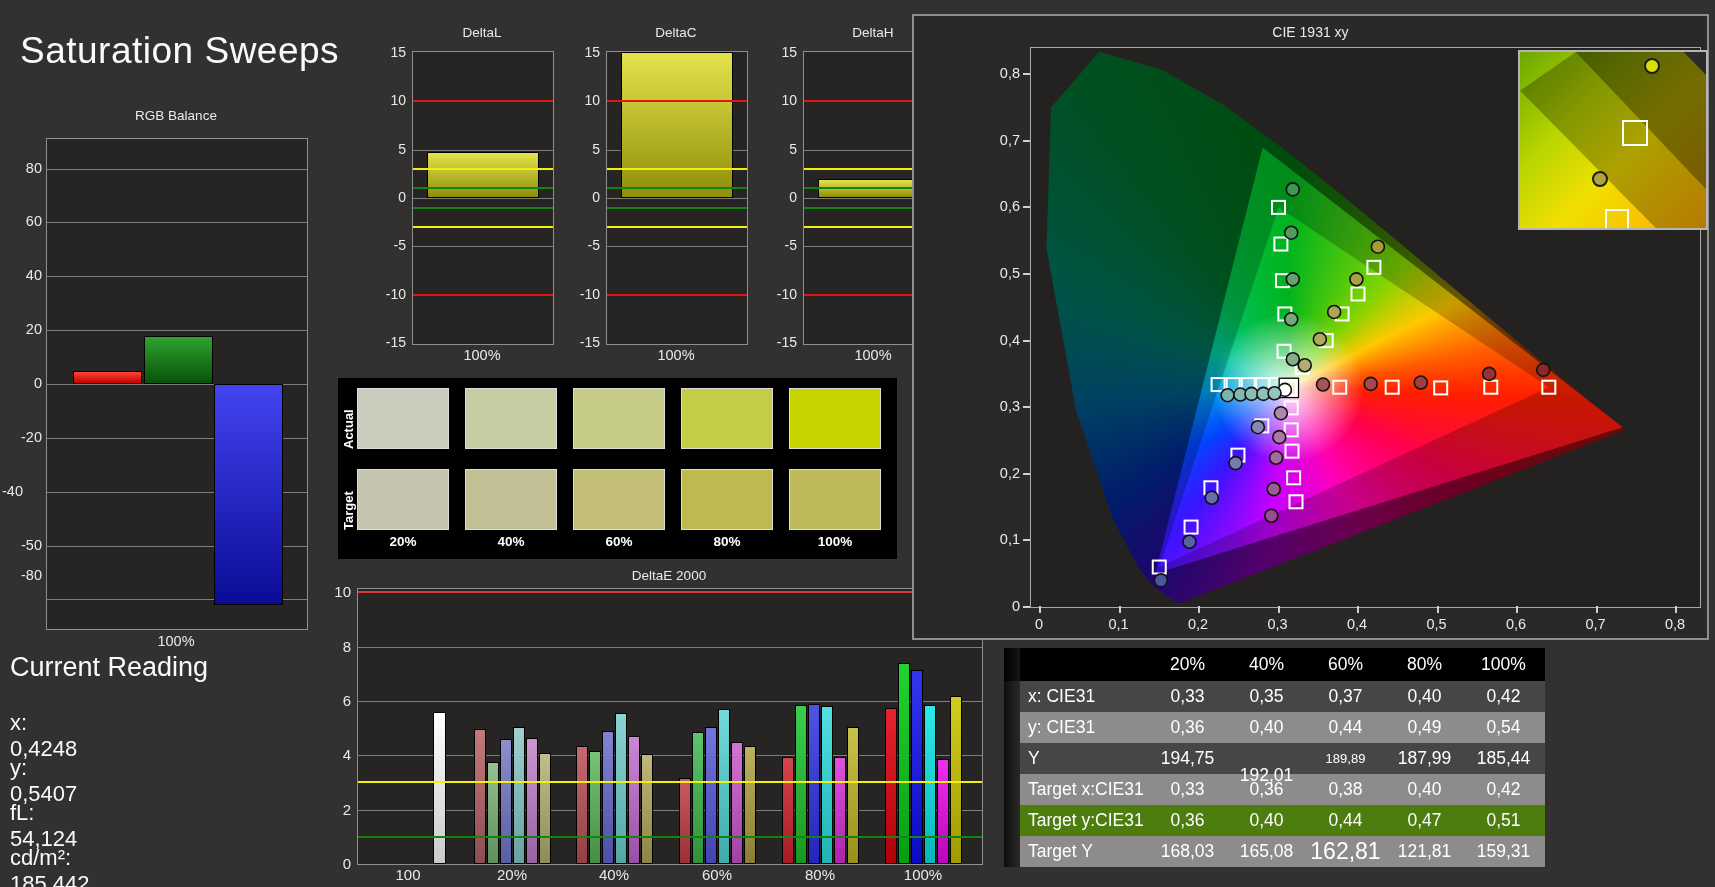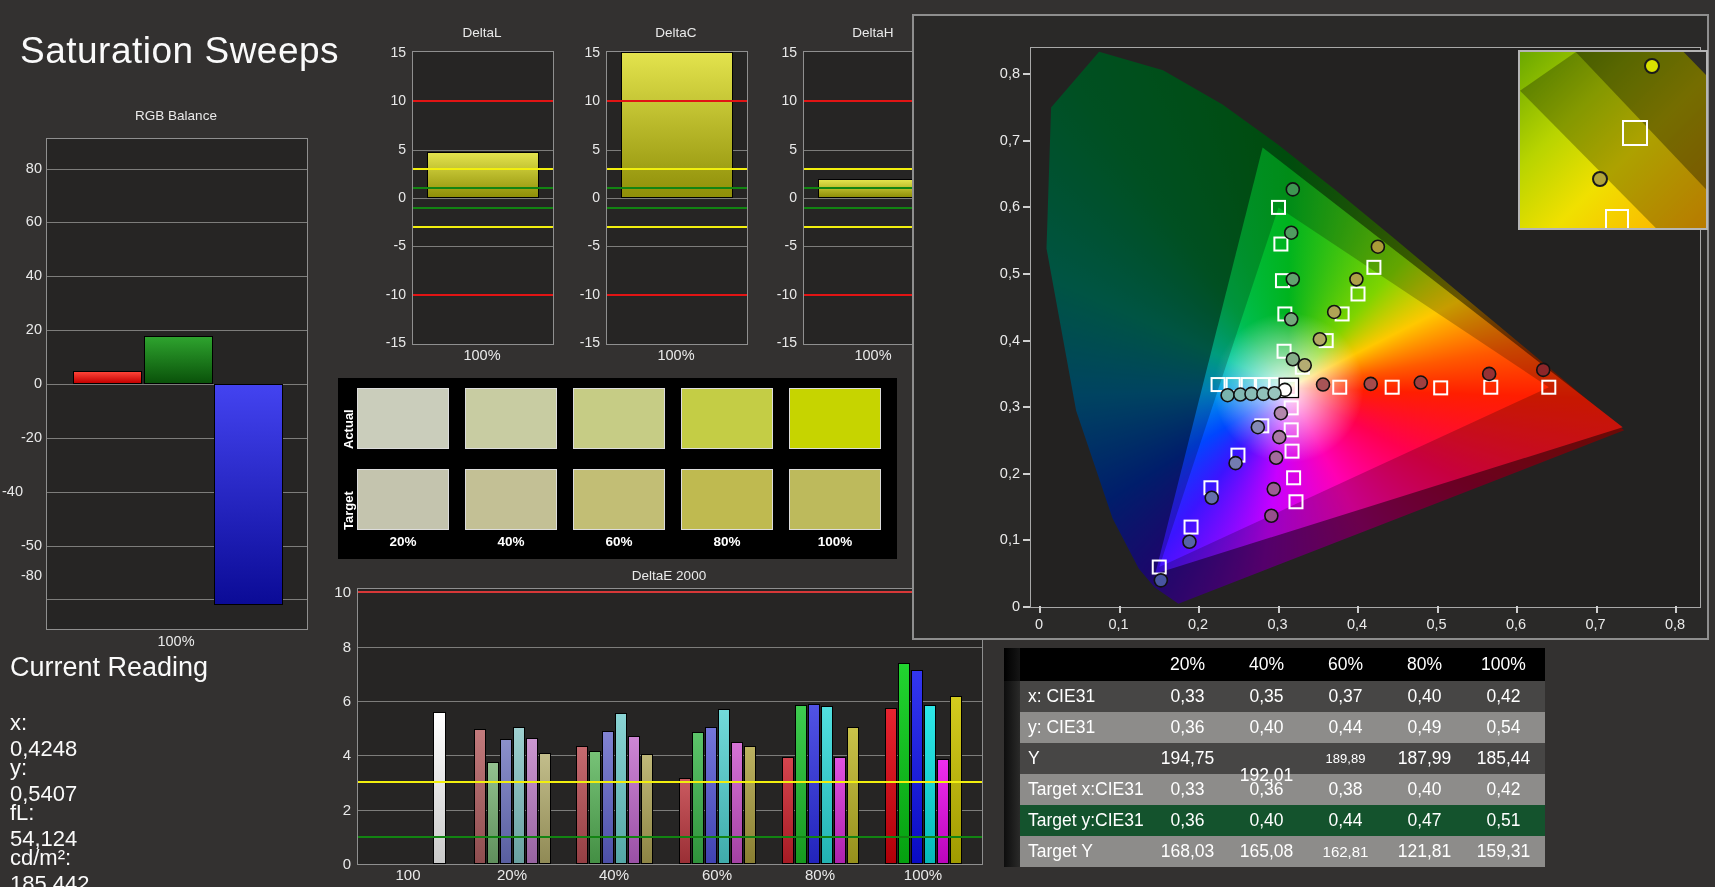--- a/index.html
+++ b/index.html
@@ -203,20 +203,21 @@
 <div class="abs" id="deltae-xlabels">
     <div style="position: absolute; left: 373px; top: 866px; width: 70px; text-align: center; font-size: 15px; color: rgb(234, 234, 234);">100</div>
     <div style="position: absolute; left: 477px; top: 866px; width: 70px; text-align: center; font-size: 15px; color: rgb(234, 234, 234);">20%</div>
     <div style="position: absolute; left: 579px; top: 866px; width: 70px; text-align: center; font-size: 15px; color: rgb(234, 234, 234);">40%</div>
     <div style="position: absolute; left: 682px; top: 866px; width: 70px; text-align: center; font-size: 15px; color: rgb(234, 234, 234);">60%</div>
     <div style="position: absolute; left: 785px; top: 866px; width: 70px; text-align: center; font-size: 15px; color: rgb(234, 234, 234);">80%</div>
     <div style="position: absolute; left: 888px; top: 866px; width: 70px; text-align: center; font-size: 15px; color: rgb(234, 234, 234);">100%</div>
   </div>
 
 <div class="abs" id="cie-panel">
+  <div class="chart-title" style="position:absolute;left:0;top:8px;width:100%;font-size:14px;">CIE 1931 xy</div>
   <div id="cie-plot">
       <div style="position: absolute; left: 0px; top: 0px; width: 669px; height: 559px; background: radial-gradient(100px at 38.5% 60.8%, rgba(255, 255, 255, 0.95) 0%, rgba(255, 255, 255, 0) 75%), conic-gradient(at 38.5% 60.8%, rgb(0, 180, 30) 0deg, rgb(127, 212, 0) 42deg, rgb(255, 200, 0) 63deg, rgb(255, 90, 0) 80deg, rgb(255, 30, 0) 92deg, rgb(255, 0, 80) 118deg, rgb(255, 0, 180) 152deg, rgb(200, 0, 255) 188deg, rgb(60, 20, 255) 218deg, rgb(0, 70, 255) 238deg, rgb(0, 160, 230) 268deg, rgb(0, 200, 160) 295deg, rgb(0, 190, 80) 325deg, rgb(0, 180, 30) 360deg); filter: brightness(0.42); clip-path: polygon(147.4px 555.7px, 123.5px 539.2px, 107.7px 520.5px, 81.6px 470.6px, 45.1px 362.5px, 15.5px 200.4px, 20.1px 59.4px, 68.1px 3.7px, 132px 22.3px, 191.5px 56.6px, 248.8px 97.9px, 305.6px 143.1px, 362.1px 189.6px, 416.4px 234.9px, 466.3px 276.5px, 507.5px 310.9px, 538.3px 336.6px, 558.7px 353.7px, 593.1px 382.3px);"></div>
       <div style="position: absolute; left: 0px; top: 0px; width: 669px; height: 559px; background: radial-gradient(100px at 38.5% 60.8%, rgba(255, 255, 255, 0.95) 0%, rgba(255, 255, 255, 0) 75%), conic-gradient(at 38.5% 60.8%, rgb(0, 180, 30) 0deg, rgb(127, 212, 0) 42deg, rgb(255, 200, 0) 63deg, rgb(255, 90, 0) 80deg, rgb(255, 30, 0) 92deg, rgb(255, 0, 80) 118deg, rgb(255, 0, 180) 152deg, rgb(200, 0, 255) 188deg, rgb(60, 20, 255) 218deg, rgb(0, 70, 255) 238deg, rgb(0, 160, 230) 268deg, rgb(0, 200, 160) 295deg, rgb(0, 190, 80) 325deg, rgb(0, 180, 30) 360deg); filter: brightness(0.78); clip-path: polygon(591.7px 379.2px, 231.6px 99.5px, 124.3px 525.7px);"></div>
       <div style="position: absolute; left: 0px; top: 0px; width: 669px; height: 559px; background: radial-gradient(100px at 38.5% 60.8%, rgba(255, 255, 255, 0.95) 0%, rgba(255, 255, 255, 0) 75%), conic-gradient(at 38.5% 60.8%, rgb(0, 180, 30) 0deg, rgb(127, 212, 0) 42deg, rgb(255, 200, 0) 63deg, rgb(255, 90, 0) 80deg, rgb(255, 30, 0) 92deg, rgb(255, 0, 80) 118deg, rgb(255, 0, 180) 152deg, rgb(200, 0, 255) 188deg, rgb(60, 20, 255) 218deg, rgb(0, 70, 255) 238deg, rgb(0, 160, 230) 268deg, rgb(0, 200, 160) 295deg, rgb(0, 190, 80) 325deg, rgb(0, 180, 30) 360deg); filter: brightness(1); clip-path: polygon(517.8px 339.2px, 247.5px 159.4px, 128.3px 519px);"></div>
       <svg width="669" height="559" viewBox="0 0 669 559" style="position: absolute; left: 0px; top: 0px;">
         <rect x="302.215" y="332.72" width="13" height="13" fill="none" stroke="#ffffff" stroke-width="2"></rect>
         <rect x="354.685" y="332.72" width="13" height="13" fill="none" stroke="#ffffff" stroke-width="2"></rect>
         <rect x="403.18" y="333.38599999999997" width="13" height="13" fill="none" stroke="#ffffff" stroke-width="2"></rect>
         <rect x="453.265" y="332.72" width="13" height="13" fill="none" stroke="#ffffff" stroke-width="2"></rect>
         <rect x="511.29999999999995" y="332.72" width="13" height="13" fill="none" stroke="#ffffff" stroke-width="2"></rect>
@@ -369,35 +370,35 @@
     </div>
     <div style="display: flex; width: 541px; height: 31px; background: rgb(141, 140, 138);">
       <div style="width: 16px; background: linear-gradient(90deg, rgb(13, 13, 13), rgb(42, 42, 41));"></div>
       <div style="width: 128px; padding-left: 8px; box-sizing: border-box; display: flex; align-items: center; font-size: 17.5px; color: rgb(255, 255, 255);">Target x:CIE31</div>
       <div style="width: 79px; display: flex; align-items: center; justify-content: center; font-size: 17.5px; color: rgb(255, 255, 255);">0,33</div>
       <div style="width: 79px; display: flex; align-items: center; justify-content: center; font-size: 17.5px; color: rgb(255, 255, 255);">0,36</div>
       <div style="width: 79px; display: flex; align-items: center; justify-content: center; font-size: 17.5px; color: rgb(255, 255, 255);">0,38</div>
       <div style="width: 79px; display: flex; align-items: center; justify-content: center; font-size: 17.5px; color: rgb(255, 255, 255);">0,40</div>
       <div style="width: 79px; display: flex; align-items: center; justify-content: center; font-size: 17.5px; color: rgb(255, 255, 255);">0,42</div>
     </div>
-    <div style="display: flex; width: 541px; height: 31px; background: #14532d;">
+    <div style="display: flex; width: 541px; height: 31px; background: #4d7c0f;">
       <div style="width: 16px; background: linear-gradient(90deg, rgb(13, 13, 13), rgb(42, 42, 41));"></div>
       <div style="width: 128px; padding-left: 8px; box-sizing: border-box; display: flex; align-items: center; font-size: 17.5px; color: rgb(255, 255, 255);">Target y:CIE31</div>
       <div style="width: 79px; display: flex; align-items: center; justify-content: center; font-size: 17.5px; color: rgb(255, 255, 255);">0,36</div>
       <div style="width: 79px; display: flex; align-items: center; justify-content: center; font-size: 17.5px; color: rgb(255, 255, 255);">0,40</div>
       <div style="width: 79px; display: flex; align-items: center; justify-content: center; font-size: 17.5px; color: rgb(255, 255, 255);">0,44</div>
       <div style="width: 79px; display: flex; align-items: center; justify-content: center; font-size: 17.5px; color: rgb(255, 255, 255);">0,47</div>
       <div style="width: 79px; display: flex; align-items: center; justify-content: center; font-size: 17.5px; color: rgb(255, 255, 255);">0,51</div>
     </div>
     <div style="display: flex; width: 541px; height: 31px; background: rgb(141, 140, 138);">
       <div style="width: 16px; background: linear-gradient(90deg, rgb(13, 13, 13), rgb(42, 42, 41));"></div>
       <div style="width: 128px; padding-left: 8px; box-sizing: border-box; display: flex; align-items: center; font-size: 17.5px; color: rgb(255, 255, 255);">Target Y</div>
       <div style="width: 79px; display: flex; align-items: center; justify-content: center; font-size: 17.5px; color: rgb(255, 255, 255);">168,03</div>
       <div style="width: 79px; display: flex; align-items: center; justify-content: center; font-size: 17.5px; color: rgb(255, 255, 255);">165,08</div>
-      <div style="width: 79px; display: flex; align-items: center; justify-content: center; font-size: 15px; color: rgb(255, 255, 255);">162,81</div>
+      <div style="width: 79px; display: flex; align-items: center; justify-content: center; font-size: 23px; color: rgb(255, 255, 255);">162,81</div>
       <div style="width: 79px; display: flex; align-items: center; justify-content: center; font-size: 17.5px; color: rgb(255, 255, 255);">121,81</div>
       <div style="width: 79px; display: flex; align-items: center; justify-content: center; font-size: 17.5px; color: rgb(255, 255, 255);">159,31</div>
     </div>
   </div>
 
 <div class="abs" id="reading-heading">Current Reading</div>
 <div class="abs" id="reading-lines">
     <div style="position: absolute; left: 10px; top: 710px; font-size: 22px; color: rgb(250, 250, 250);">x: 0,4248</div>
     <div style="position: absolute; left: 10px; top: 755px; font-size: 22px; color: rgb(250, 250, 250);">y: 0,5407</div>
     <div style="position: absolute; left: 10px; top: 800px; font-size: 22px; color: rgb(250, 250, 250);">fL: 54,124</div>

